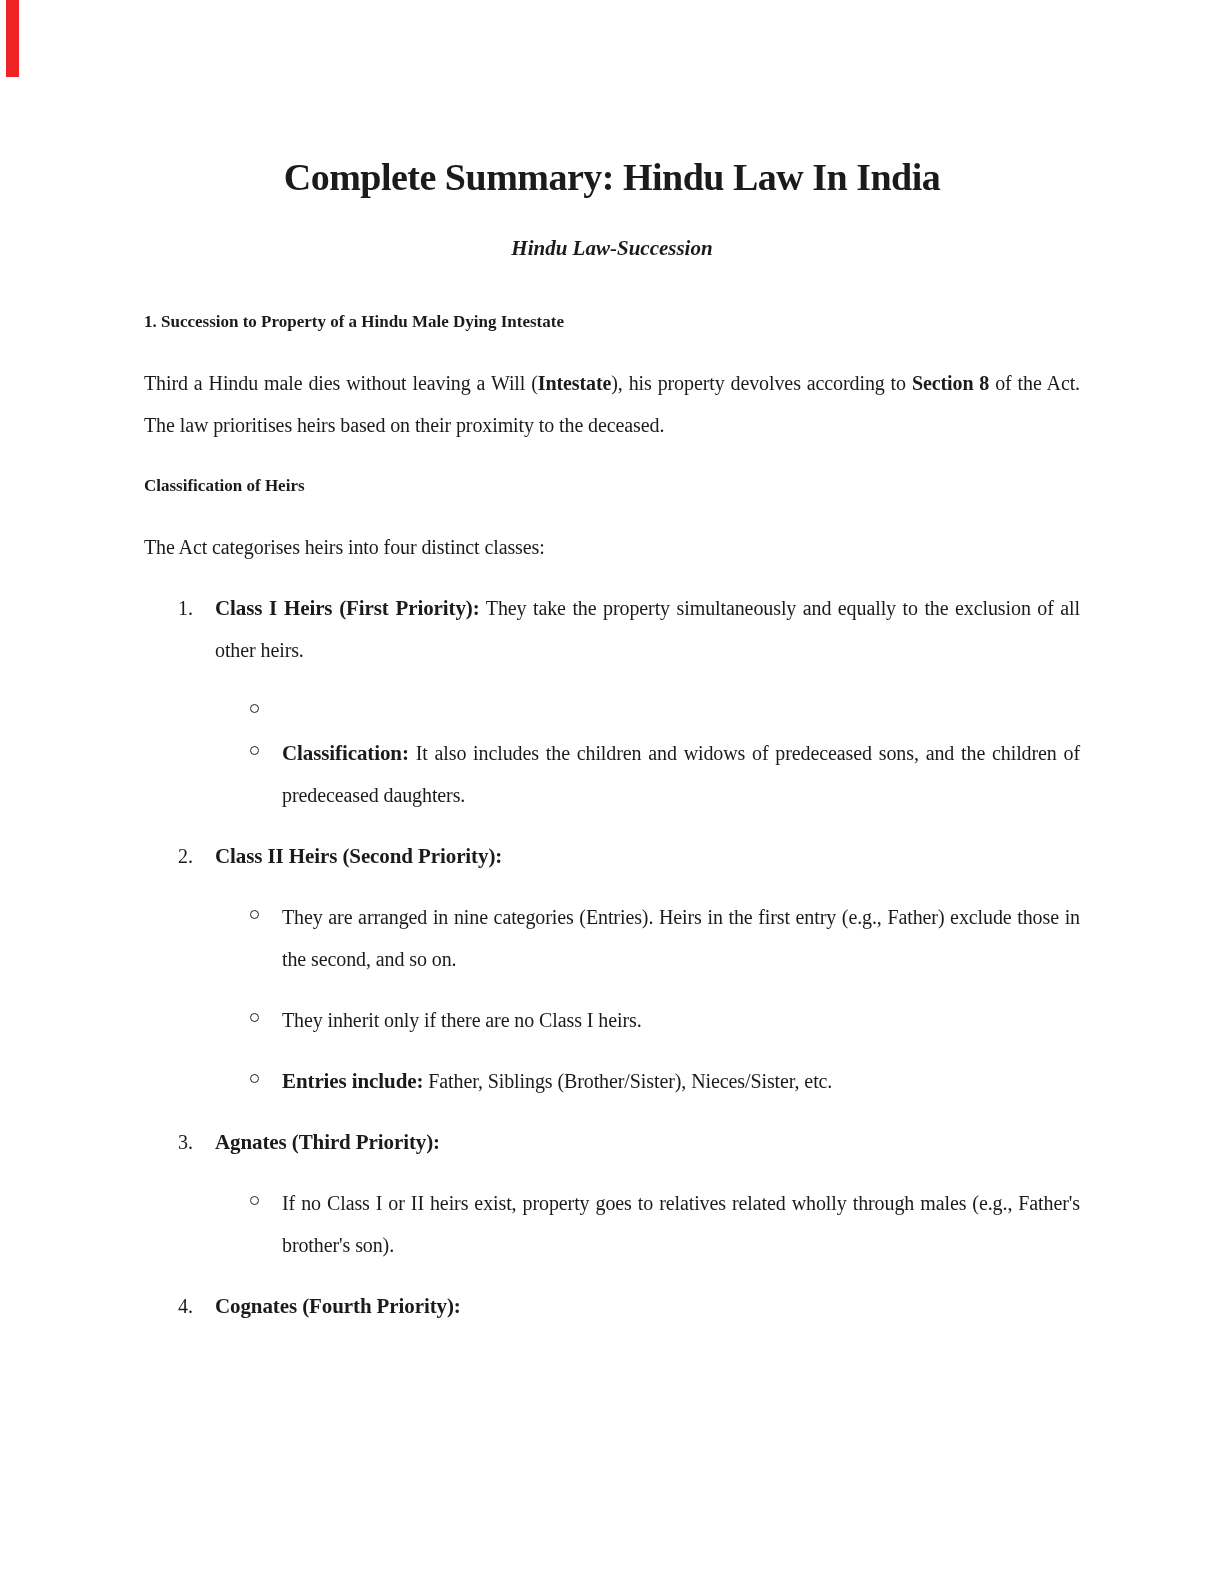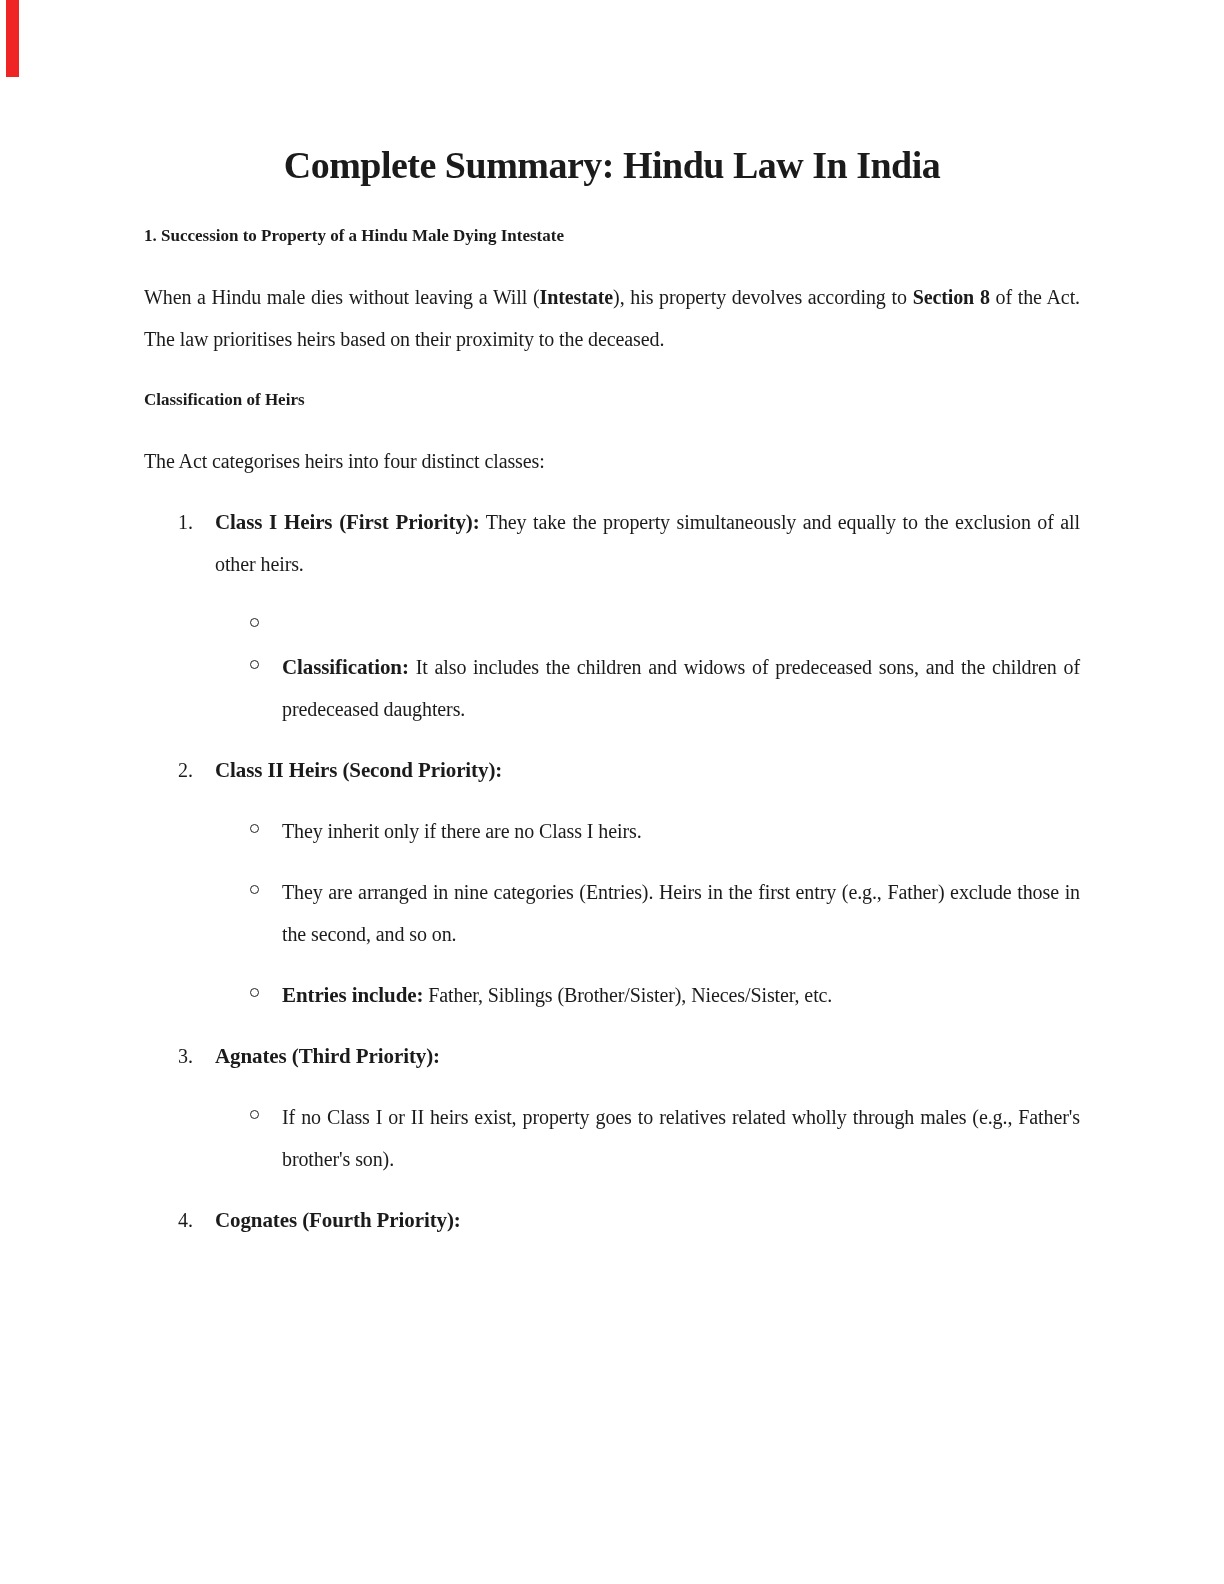--- a/index.html
+++ b/index.html
@@ -24,21 +24,21 @@
     padding: 136px 144px 0 144px;
     box-sizing: border-box;
     width: 1224px;
   }
   .doc-title {
     font-size: 38px;
     font-weight: 700;
     text-align: center;
     line-height: 50px;
     letter-spacing: -0.5px;
-    margin: 4px 0 25px 0;
+    margin: 16px 0 25px 0;
   }
   .doc-subtitle {
     font-size: 21px;
     font-weight: 700;
     font-style: italic;
     text-align: center;
     line-height: 42px;
     margin: 0 0 32px 0;
   }
   .h-block {
@@ -101,24 +101,25 @@
 </style>
 </head>
 <body>
 
 <div class="red-marker"></div>
 
 <div class="doc">
 
   <div class="doc-title">Complete Summary: Hindu Law In India</div>
 
+  <div class="doc-subtitle">Hindu Law-Succession</div>
 
   <div class="h-block">1. Succession to Property of a Hindu Male Dying Intestate</div>
 
-  <div class="p-block"><span>When a Hindu male dies without leaving a Will (</span><b>Intestate</b><span>), his property devolves according to </span><b>Section 8</b><span> of the Act. The law prioritises heirs based on their proximity to the deceased.</span></div>
+  <div class="p-block"><span>Third a Hindu male dies without leaving a Will (</span><b>Intestate</b><span>), his property devolves according to </span><b>Section 8</b><span> of the Act. The law prioritises heirs based on their proximity to the deceased.</span></div>
 
   <div class="h-block">Classification of Heirs</div>
 
   <div class="p-block p-left">The Act categorises heirs into four distinct classes:</div>
 
   <div class="num-item">
     <div class="num-col">1.</div>
     <div class="num-text"><b class="lead">Class I Heirs (First Priority):</b> <span>They take the property simultaneously and equally to the exclusion of all other heirs.</span></div>
   </div>
 
@@ -137,28 +138,28 @@
 
   <div class="num-item">
     <div class="num-col">2.</div>
     <div class="num-text"><b class="lead">Class II Heirs (Second Priority):</b><span></span></div>
   </div>
 
   <div class="bullet-item">
     <div class="bullet-col">
       <span class="circle-glyph"></span>
     </div>
-    <div class="bullet-text"><span>They inherit only if there are no Class I heirs.</span></div>
+    <div class="bullet-text"><span>They are arranged in nine categories (Entries). Heirs in the first entry (e.g., Father) exclude those in the second, and so on.</span></div>
   </div>
 
   <div class="bullet-item">
     <div class="bullet-col">
       <span class="circle-glyph"></span>
     </div>
-    <div class="bullet-text"><span>They are arranged in nine categories (Entries). Heirs in the first entry (e.g., Father) exclude those in the second, and so on.</span></div>
+    <div class="bullet-text"><span>They inherit only if there are no Class I heirs.</span></div>
   </div>
 
   <div class="bullet-item">
     <div class="bullet-col">
       <span class="circle-glyph"></span>
     </div>
     <div class="bullet-text"><b class="lead">Entries include:</b> <span>Father, Siblings (Brother/Sister), Nieces/Sister, etc.</span></div>
   </div>
 
   <div class="num-item">

